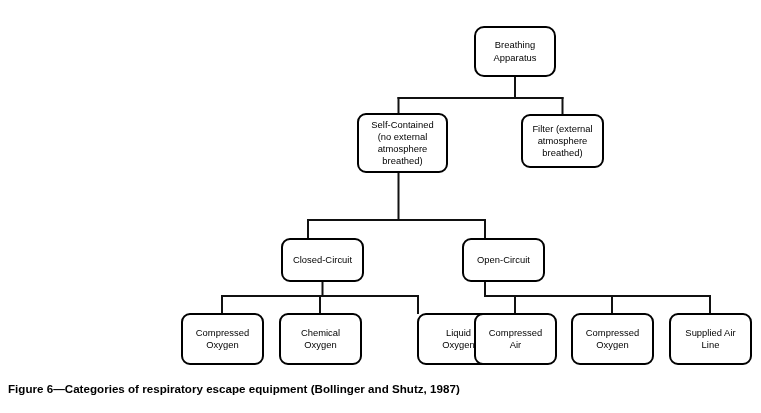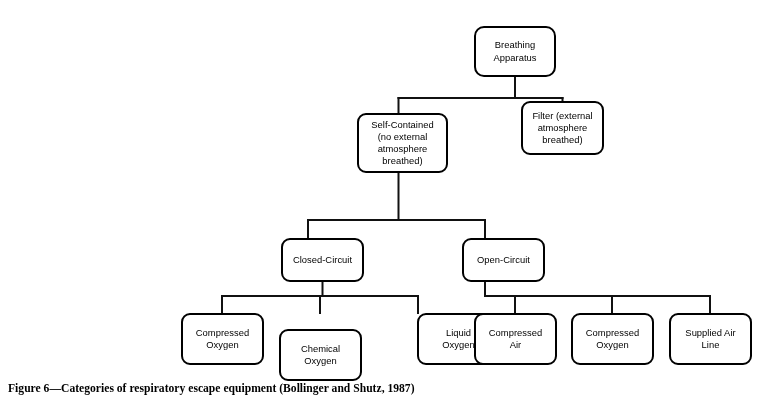--- a/index.html
+++ b/index.html
@@ -50,21 +50,21 @@
   .node.level-1 { font-size: 9.4px; border-radius: 10px; }
   .node.level-2 { font-size: 9.4px; }
   .node.level-3 { font-size: 9.4px; }
   .node.leaf    { font-size: 9.4px; }
 
   #figure-caption {
     position: absolute;
     left: 8px;
     top: 381px;
     width: 745px;
-    font-family: Liberation Serif, serif;
+    font-family: Liberation Sans, sans-serif;
     font-weight: bold;
     font-size: 11.6px;
     line-height: 15px;
     color: #000000;
     letter-spacing: 0.01px;
   }
 </style>
 </head>
 <body>
 
@@ -98,32 +98,32 @@
   </svg>
 
   <div class="node level-1" style="left:474px; top:26px; width:82px; height:51px;">Breathing
 Apparatus</div>
 
   <div class="node level-2" style="left:357px; top:113px; width:91px; height:60px;">Self-Contained
 (no external
 atmosphere
 breathed)</div>
 
-  <div class="node level-2" style="left:521px; top:101px; width:83px; height:54px;">Filter (external
+  <div class="node level-2" style="left:521px; top:114px; width:83px; height:54px;">Filter (external
 atmosphere
 breathed)</div>
 
   <div class="node level-3" style="left:462px; top:238px; width:83px; height:44px;">Open-Circuit</div>
 
   <div class="node level-3" style="left:281px; top:238px; width:83px; height:44px;">Closed-Circuit</div>
 
   <div class="node leaf" style="left:181px; top:313px; width:83px; height:52px;">Compressed
 Oxygen</div>
 
-  <div class="node leaf" style="left:279px; top:329px; width:83px; height:52px;">Chemical
+  <div class="node leaf" style="left:279px; top:313px; width:83px; height:52px;">Chemical
 Oxygen</div>
 
   <div class="node leaf" style="left:377px; top:313px; width:83px; height:52px;margin-left:40px;">Liquid
 Oxygen</div>
 
   <div class="node leaf" style="left:474px; top:313px; width:83px; height:52px;">Compressed
 Air</div>
 
   <div class="node leaf" style="left:571px; top:313px; width:83px; height:52px;">Compressed
 Oxygen</div>

